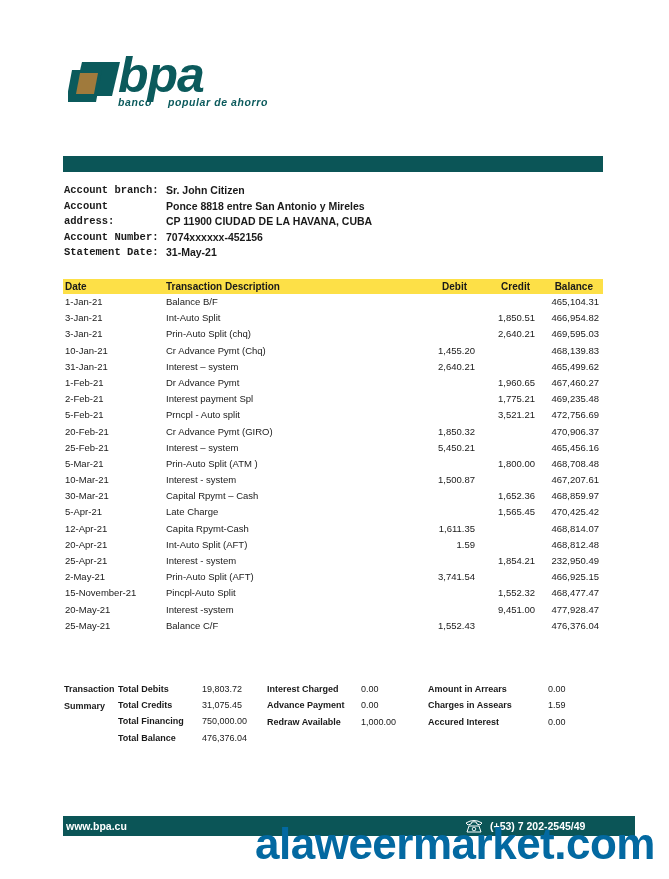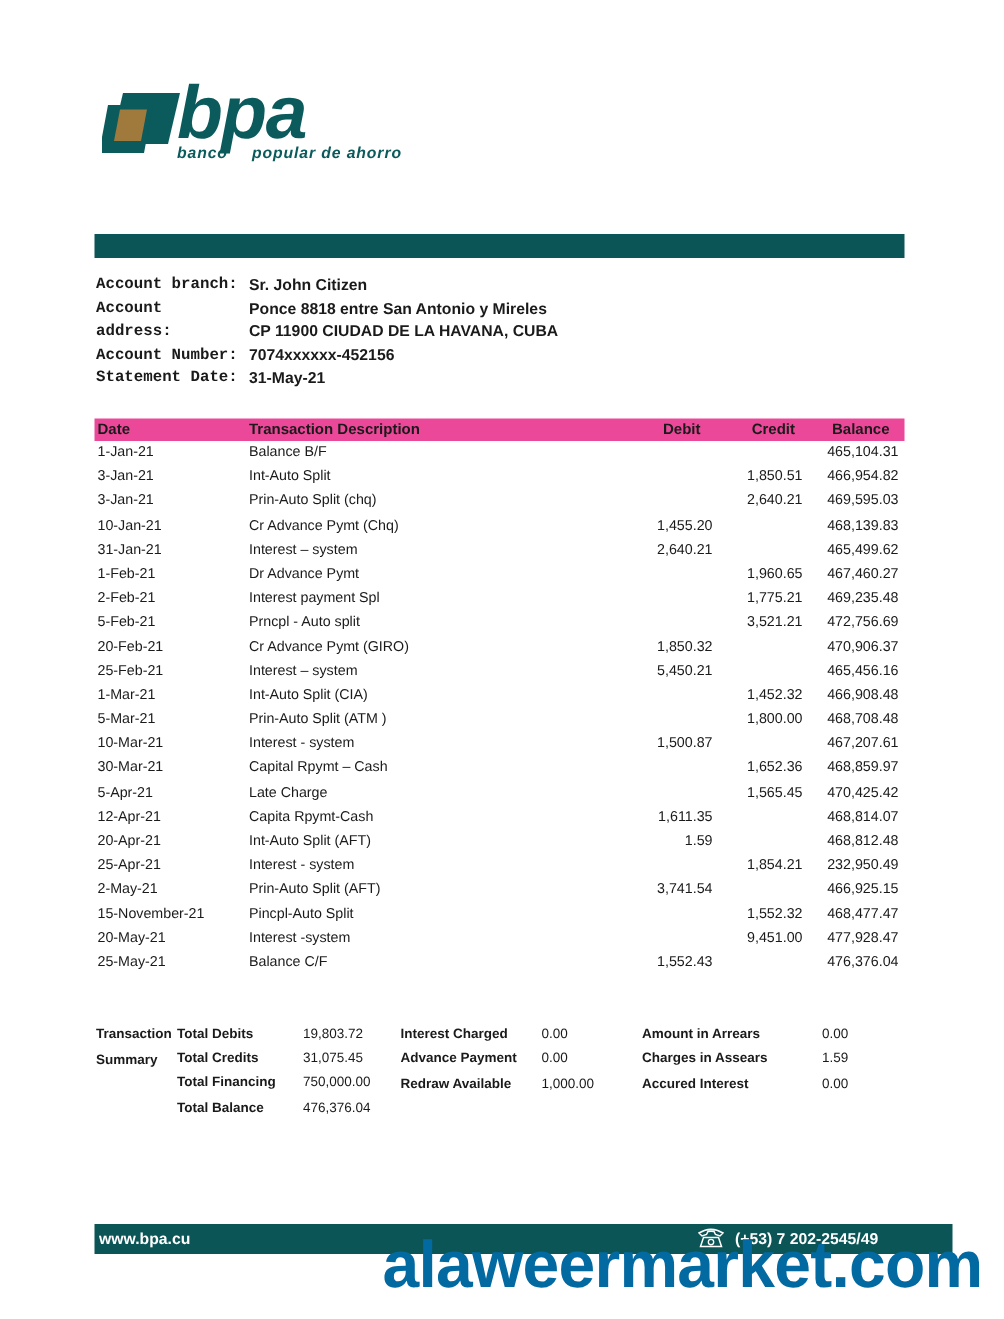--- a/index.html
+++ b/index.html
@@ -19,21 +19,21 @@
   .top-bar { left:63px; top:156px; width:540px; height:16px; background:#0b5557; }
 
   
   .info { left:64px; top:183px; font-size:10.5px; font-weight:bold; }
   .info-row { position:relative; height:15.6px; line-height:15.6px; }
   .info-label { position:absolute; left:0; width:100px;font-family:Liberation Mono, monospace; }
   .info-value { position:absolute; left:102px; white-space:nowrap; }
 
   
   .tx { left:63px; top:279px; width:540px; font-size:9.5px; }
-  .tx-head { height:15px; background:#ec4899; font-weight:bold; font-size:10px; line-height:15px; position:relative; }
+  .tx-head { height:15px; background:#fde047; font-weight:bold; font-size:10px; line-height:15px; position:relative; }
   .tx-row { height:16.2px; line-height:16.2px; position:relative; }
   .c { position:absolute; white-space:nowrap; top:0; }
   .c-date { left:2px; }
   .c-desc { left:103px; }
   .c-debit { right:128px; text-align:right;padding-left:17px; }
   .c-credit { right:68px; text-align:right; }
   .c-bal { right:4px; text-align:right; }
   .tx-head .c-debit { right:136px; }
   .tx-head .c-credit { right:73px; }
   .tx-head .c-bal { right:10px; }
@@ -163,27 +163,20 @@
     <span class="c c-bal">470,906.37</span>
   </div>
       <div class="tx-row">
     <span class="c c-date">25-Feb-21</span>
     <span class="c c-desc">Interest – system</span>
     <span class="c c-debit">5,450.21</span>
     <span class="c c-credit"></span>
     <span class="c c-bal">465,456.16</span>
   </div>
       <div class="tx-row">
-    <span class="c c-date">1-Mar-21</span>
-    <span class="c c-desc">Int-Auto Split (CIA)</span>
-    <span class="c c-debit"></span>
-    <span class="c c-credit">1,452.32</span>
-    <span class="c c-bal">466,908.48</span>
-  </div>
-      <div class="tx-row">
     <span class="c c-date">5-Mar-21</span>
     <span class="c c-desc">Prin-Auto Split (ATM )</span>
     <span class="c c-debit"></span>
     <span class="c c-credit">1,800.00</span>
     <span class="c c-bal">468,708.48</span>
   </div>
       <div class="tx-row">
     <span class="c c-date">10-Mar-21</span>
     <span class="c c-desc">Interest  - system</span>
     <span class="c c-debit">1,500.87</span>

